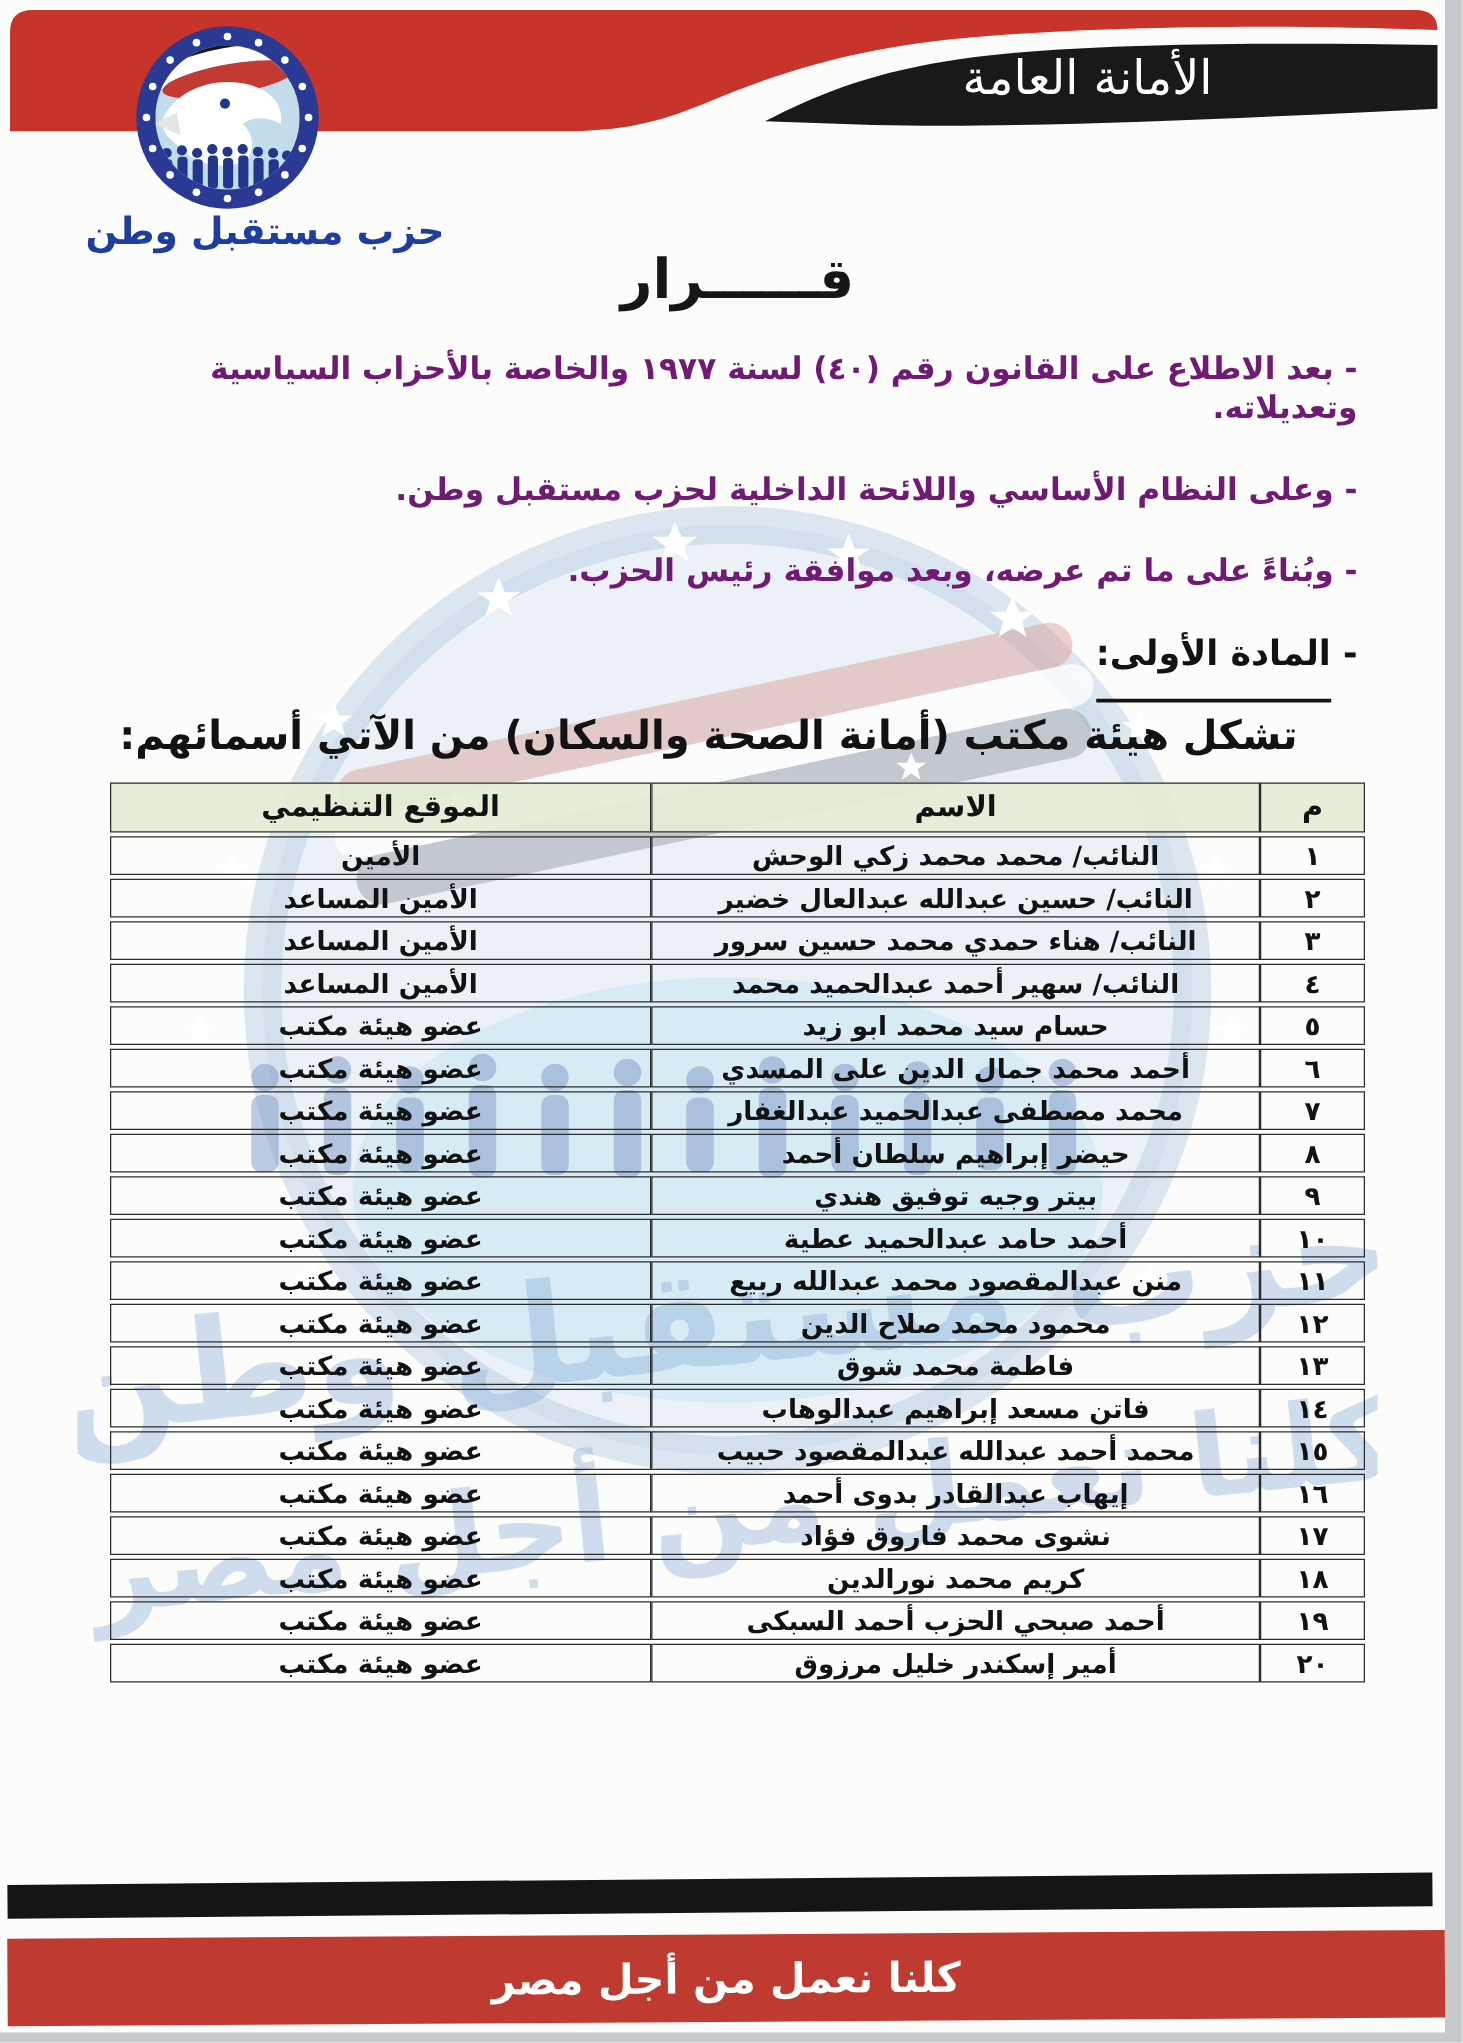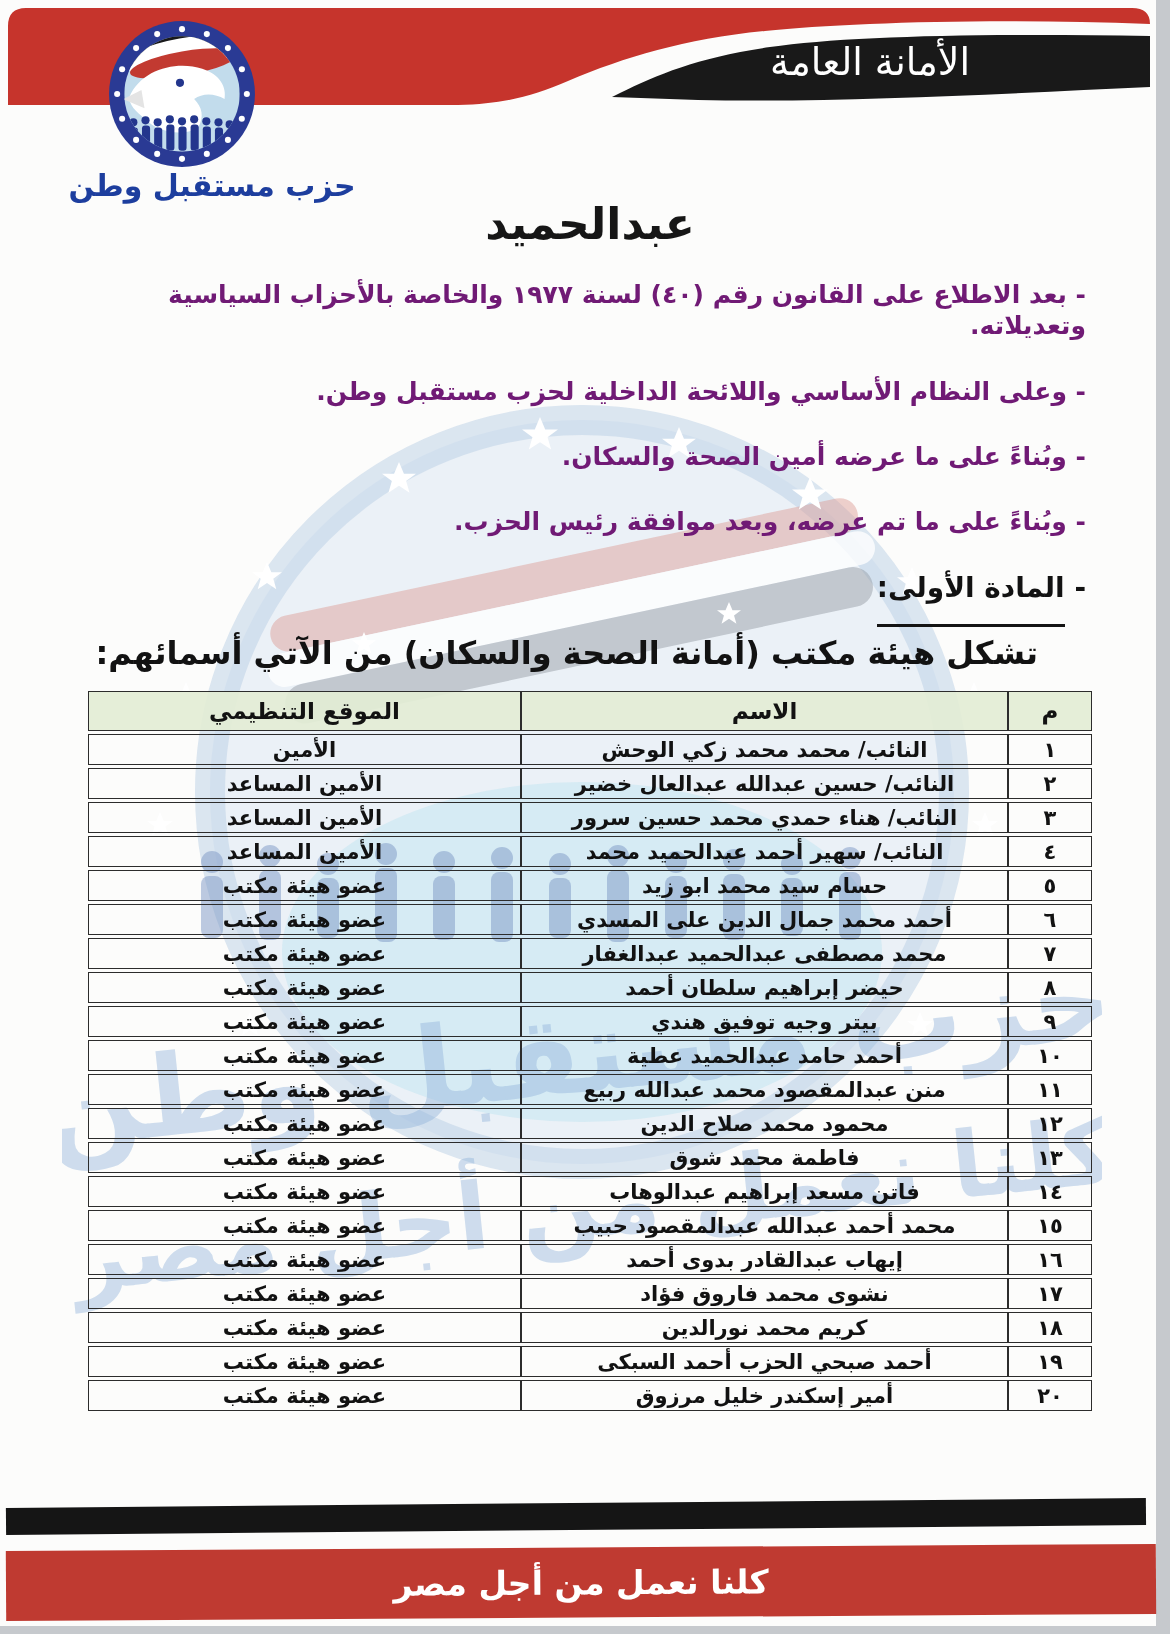--- a/index.html
+++ b/index.html
@@ -204,26 +204,25 @@
       <use href="#wstar" x="175" y="620" width="26" height="26"></use>
       <use href="#wstar" x="845" y="620" width="26" height="26"></use>
     </g>
     <g transform="rotate(-6 520 700)" fill="#8fb2da" opacity="0.42" font-family="DejaVu Sans, sans-serif" font-weight="bold" text-anchor="middle">
       <text x="520" y="700" font-size="112">حزب مستقبل وطن</text>
       <text x="520" y="845" font-size="92">كلنا نعمل من أجل مصر</text>
     </g>
   </svg>
 
   <div class="content">
-    <h1 class="doc-title">عبدالحميد</h1>
+    <h1 class="doc-title">قــــــرار</h1>
 
     <ul class="preamble">
       <li>- بعد الاطلاع على القانون رقم (٤٠) لسنة ١٩٧٧ والخاصة بالأحزاب السياسية وتعديلاته.</li>
       <li>- وعلى النظام الأساسي واللائحة الداخلية لحزب مستقبل وطن.</li>
-      <li>- وبُناءً على ما عرضه أمين الصحة والسكان.</li>
       <li>- وبُناءً على ما تم عرضه، وبعد موافقة رئيس الحزب.</li>
     </ul>
 
     <div class="article-heading">
       <span>-</span>
       <span class="u">المادة الأولى:</span>
     </div>
 
     <p class="article-intro">تشكل هيئة مكتب (أمانة الصحة والسكان) من الآتي أسمائهم:</p>
 

